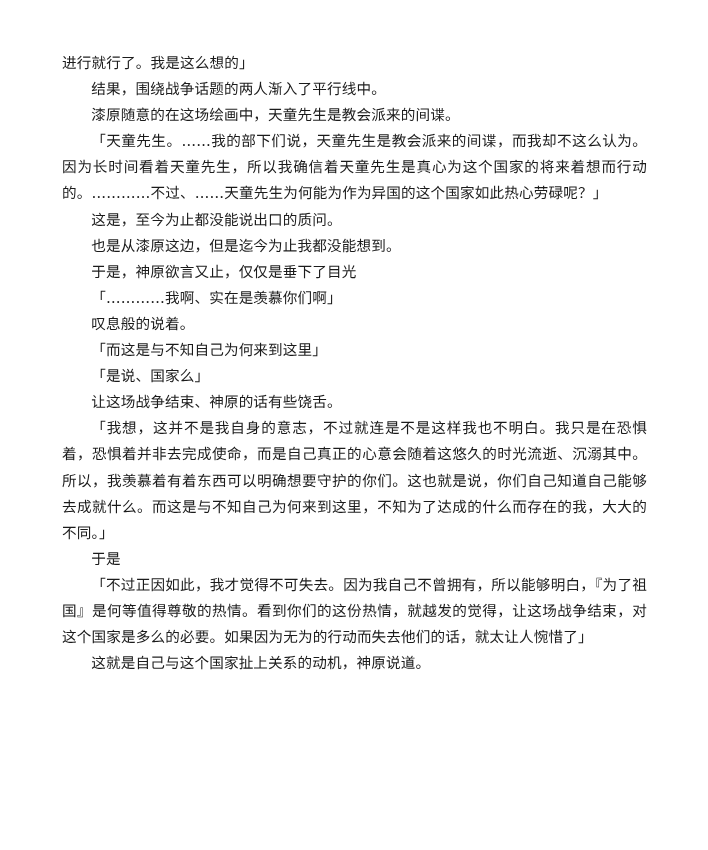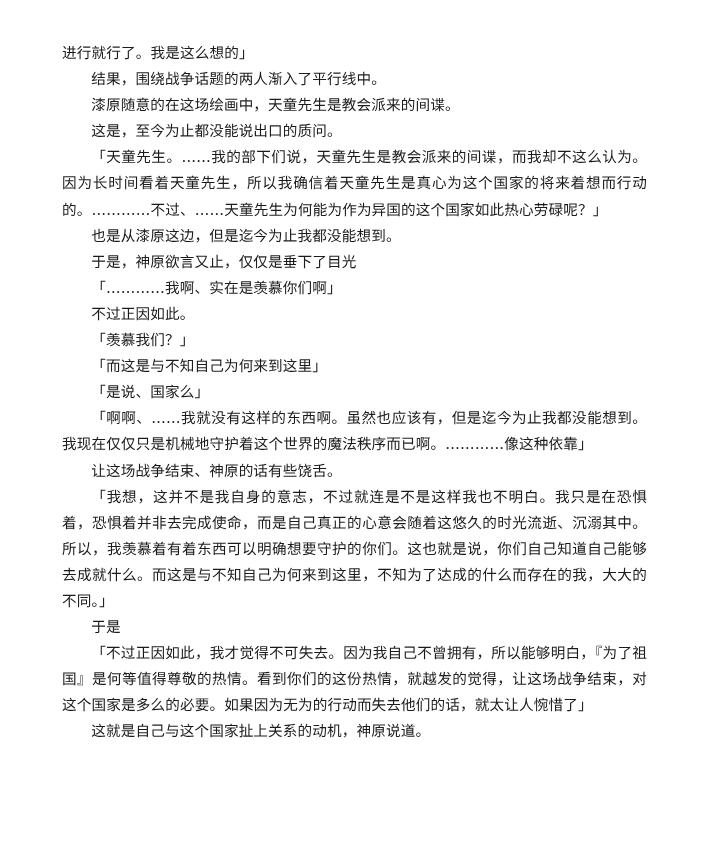--- a/index.html
+++ b/index.html
@@ -16,21 +16,21 @@
     position: relative;
     width: 708px;
     height: 850px;
     background: #ffffff;
     overflow: hidden;
     box-sizing: border-box;
   }
   #text-column {
     position: absolute;
     left: 62px;
-    top: 40px;
+    top: 50px;
     width: 585px;
     box-sizing: border-box;
   }
   p.para {
     margin: 0;
     padding: 0;
     font-size: 14.6px;
     line-height: 26.1px;
     text-align: justify;
     text-justify: inter-ideograph;
@@ -46,29 +46,27 @@
   }
 </style>
 </head>
 <body>
 
 <div id="page">
   <div id="text-column">
     <p class="para noindent">进行就行了。我是这么想的」</p>
     <p class="para indent">结果，围绕战争话题的两人渐入了平行线中。</p>
     <p class="para indent">漆原随意的在这场绘画中，天童先生是教会派来的间谍。</p>
+    <p class="para indent">「天童先生。……我的部下们说，天童先生是教会派来的间谍，而我却不这么认为。因为长时间看着天童先生，所以我确信着天童先生是真心为这个国家的将来着想而行动的。…………不过、……天童先生为何能为作为异国的这个国家如此热心劳碌呢？」</p>
     <p class="para indent">这是，至今为止都没能说出口的质问。</p>
-    <p class="para indent">「天童先生。……我的部下们说，天童先生是教会派来的间谍，而我却不这么认为。因为长时间看着天童先生，所以我确信着天童先生是真心为这个国家的将来着想而行动的。…………不过、……天童先生为何能为作为异国的这个国家如此热心劳碌呢？」</p>
     <p class="para indent">也是从漆原这边，但是迄今为止我都没能想到。</p>
     <p class="para indent">于是，神原欲言又止，仅仅是垂下了目光</p>
     <p class="para indent">「…………我啊、实在是羡慕你们啊」</p>
-    <p class="para indent">不过正因如此。</p>
-    <p class="para indent">「羡慕我们？」</p>
+    <p class="para indent">叹息般的说着。</p>
     <p class="para indent">「而这是与不知自己为何来到这里」</p>
     <p class="para indent">「是说、国家么」</p>
-    <p class="para indent">「啊啊、……我就没有这样的东西啊。虽然也应该有，但是迄今为止我都没能想到。我现在仅仅只是机械地守护着这个世界的魔法秩序而已啊。…………像这种依靠」</p>
     <p class="para indent">让这场战争结束、神原的话有些饶舌。</p>
     <p class="para indent">「我想，这并不是我自身的意志，不过就连是不是这样我也不明白。我只是在恐惧着，恐惧着并非去完成使命，而是自己真正的心意会随着这悠久的时光流逝、沉溺其中。所以，我羡慕着有着东西可以明确想要守护的你们。这也就是说，你们自己知道自己能够去成就什么。而这是与不知自己为何来到这里，不知为了达成的什么而存在的我，大大的不同。」</p>
     <p class="para indent">于是</p>
     <p class="para indent">「不过正因如此，我才觉得不可失去。因为我自己不曾拥有，所以能够明白，『为了祖国』是何等值得尊敬的热情。看到你们的这份热情，就越发的觉得，让这场战争结束，对这个国家是多么的必要。如果因为无为的行动而失去他们的话，就太让人惋惜了」</p>
     <p class="para indent">这就是自己与这个国家扯上关系的动机，神原说道。</p>
   </div>
 </div>
 
 </body></html>

